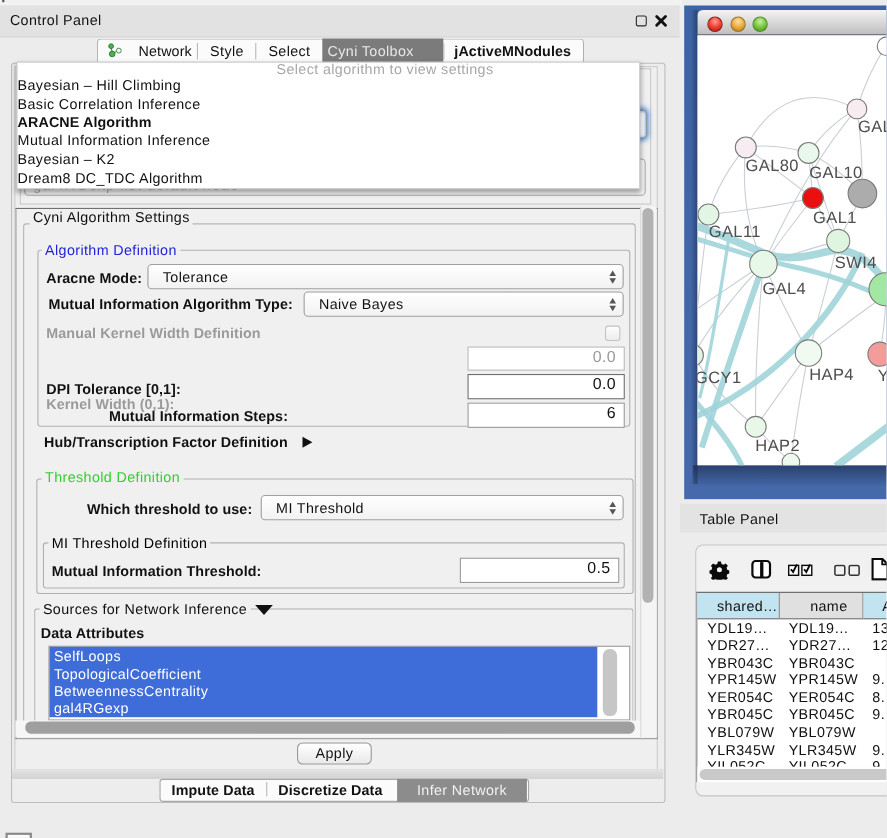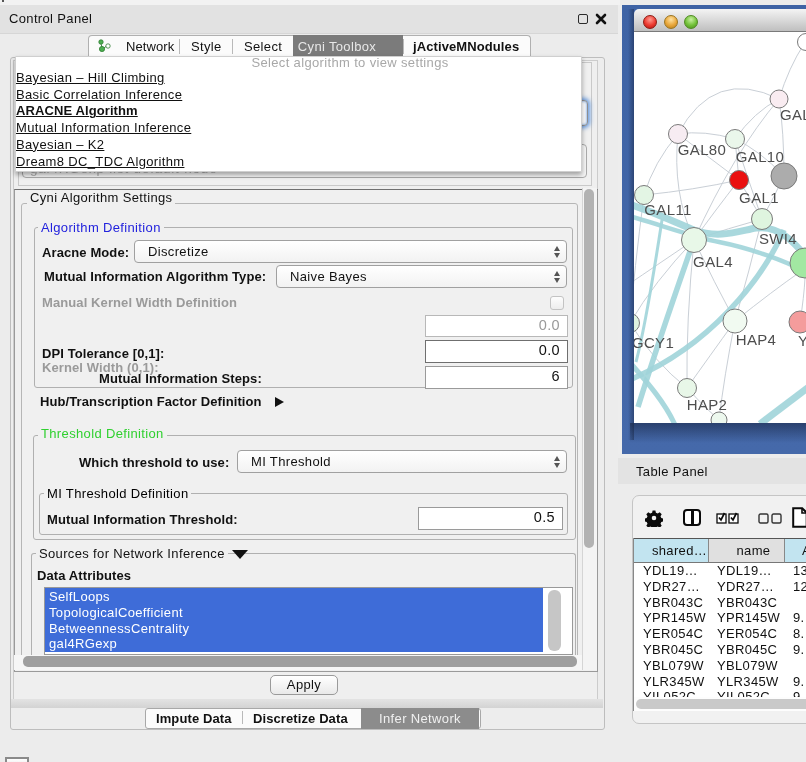--- a/index.html
+++ b/index.html
@@ -57,21 +57,21 @@
 <div class="abs" style="left:14px;top:189px;width:582px;height:481px;border:1px solid #9a9a9a;border-top:1px solid #707070;background:#f0f0f0;"></div>
 
 <div class="grp" style="left:21px;top:203px;width:555px;height:460px;border-color:#b6b6b6;"></div>
 <div class="grptitle" style="left:27px;top:190px;color:#111;">Cyni Algorithm Settings</div>
 
 <div class="grp" style="left:34px;top:227px;width:537px;height:159px;border-color:#b0b0b0;"></div>
 <div class="grptitle" style="left:38px;top:220px;color:#2222dd;">Algorithm Definition</div>
 
 <div class="abs lbl b" style="left:42px;top:245px;">Aracne Mode:</div>
 <div class="combo" style="left:134px;top:240px;width:431px;height:21px;background:linear-gradient(#ffffff,#f2f2f2);">
-  <span style="position:absolute;left:13px;top:3px;">Discretize</span>
+  <span style="position:absolute;left:13px;top:3px;">Tolerance</span>
   <span class="ar" style="top:5px;border-left:3.5px solid transparent;border-right:3.5px solid transparent;border-bottom:5px solid #555;"></span>
   <span class="ar" style="top:12px;border-left:3.5px solid transparent;border-right:3.5px solid transparent;border-top:5px solid #555;"></span>
 </div>
 <div class="abs lbl b" style="left:44px;top:269px;">Mutual Information Algorithm Type:</div>
 <div class="combo" style="left:276px;top:265px;width:289px;height:21px;background:linear-gradient(#ffffff,#f2f2f2);">
   <span style="position:absolute;left:13px;top:3px;">Naive Bayes</span>
   <span class="ar" style="top:5px;border-left:3.5px solid transparent;border-right:3.5px solid transparent;border-bottom:5px solid #555;"></span>
   <span class="ar" style="top:12px;border-left:3.5px solid transparent;border-right:3.5px solid transparent;border-top:5px solid #555;"></span>
 </div>
 <div class="abs lbl b gray" style="left:42px;top:295px;">Manual Kernel Width Definition</div>
@@ -123,21 +123,21 @@
 <div class="abs" style="left:242px;top:711px;width:1px;height:13px;background:#b9b9b9;"></div>
 <div class="abs" style="left:361px;top:708px;width:118px;height:21px;background:#8c8c8c;"></div>
 <div class="abs lbl b" style="left:156px;top:711px;">Impute Data</div>
 <div class="abs lbl b" style="left:253px;top:711px;">Discretize Data</div>
 <div class="abs" style="left:361px;top:711px;width:118px;text-align:center;font-size:13px;color:#f0f0f0;">Infer Network</div>
 
 <div class="abs" style="left:5px;top:757px;width:20px;height:10px;border:2px solid #8a8a8a;background:linear-gradient(#fff,#ddd);"></div>
 
 <div class="abs" style="left:15px;top:56px;width:565px;height:114px;background:#fff;border:1px solid #cfcfcf;border-radius:1px;box-shadow:0 3px 5px rgba(0,0,0,0.35);"></div>
 <div class="abs" style="left:15px;top:56px;width:670px;text-align:center;font-size:13px;color:#a8a8a8;line-height:14px;">Select algorithm to view settings</div>
-<div class="abs" style="left:16px;top:70px;font-size:13px;color:#111;line-height:16.7px;text-decoration:underline;">Bayesian – Hill Climbing<br>Basic Correlation Inference<br><span class="b">ARACNE Algorithm</span><br>Mutual Information Inference<br>Bayesian – K2<br>Dream8 DC_TDC Algorithm</div>
+<div class="abs" style="left:16px;top:70px;font-size:13px;color:#111;line-height:16.7px;">Bayesian – Hill Climbing<br>Basic Correlation Inference<br><span class="b">ARACNE Algorithm</span><br>Mutual Information Inference<br>Bayesian – K2<br>Dream8 DC_TDC Algorithm</div>
 
 <div class="abs" style="left:618px;top:5px;width:4px;height:453px;background:#ededed;"></div>
 <div class="abs" style="left:622px;top:5px;width:184px;height:449px;background:linear-gradient(#3e63a5,#4569aa);"></div>
 
 <div class="abs" style="left:628px;top:9px;width:6px;height:431px;background:linear-gradient(90deg,rgba(20,30,55,0.0),rgba(20,30,55,0.45));"></div>
 <div class="abs" style="left:630px;top:423px;width:176px;height:20px;background:linear-gradient(rgba(15,25,50,0.5),rgba(15,25,50,0.0));"></div>
 
 <div class="abs" style="left:634px;top:9px;width:172px;height:22px;background:linear-gradient(#f4f4f4,#bfbfbf);border-radius:5px 0 0 0;border-bottom:1px solid #7a7a7a;"></div>
 <div class="abs" style="left:643px;top:15px;width:12px;height:12px;border-radius:50%;background:radial-gradient(circle at 50% 30%,#ff9a90 0%,#ec3a30 55%,#b01510 100%);border:0.5px solid #8d1a12;"></div>
 <div class="abs" style="left:664px;top:15px;width:12px;height:12px;border-radius:50%;background:radial-gradient(circle at 50% 30%,#ffe2a0 0%,#e8a63a 55%,#b57b18 100%);border:0.5px solid #9a7420;"></div>

